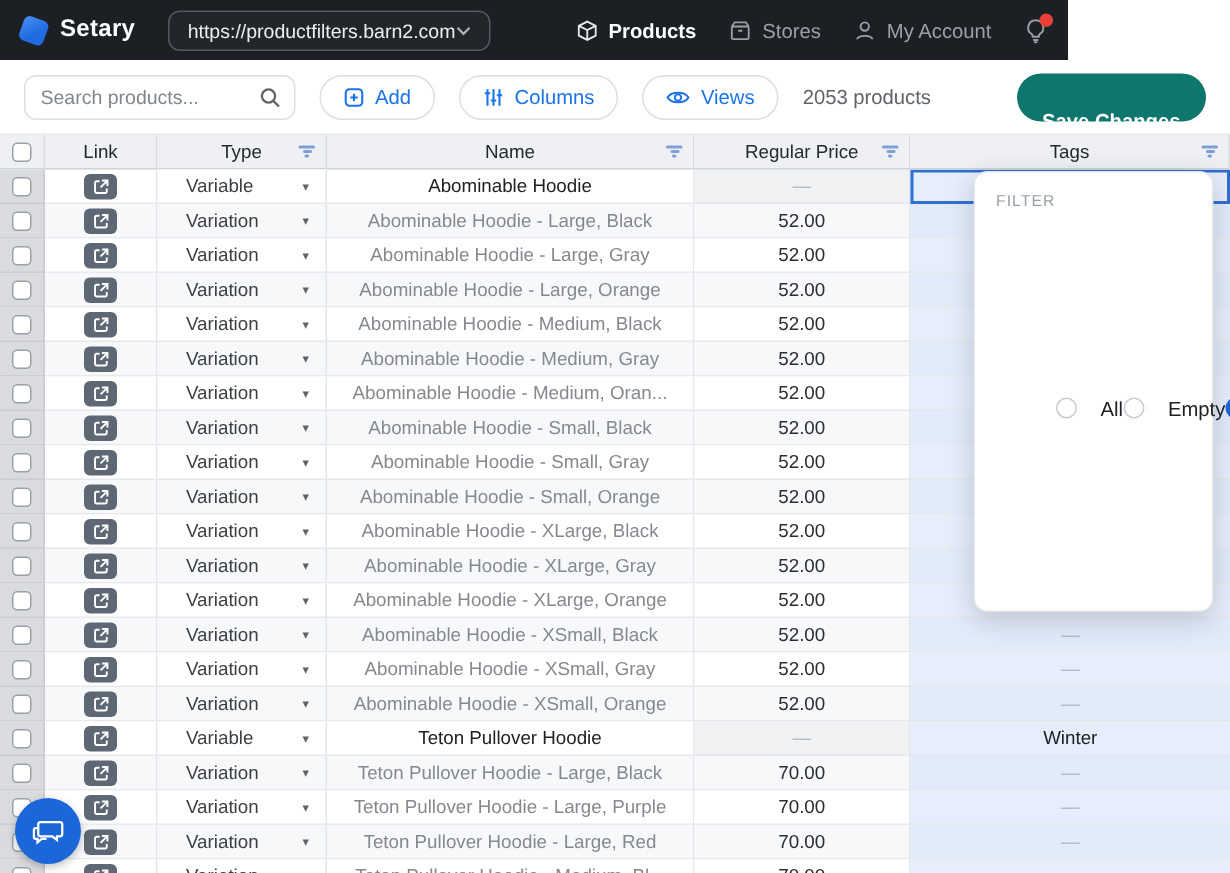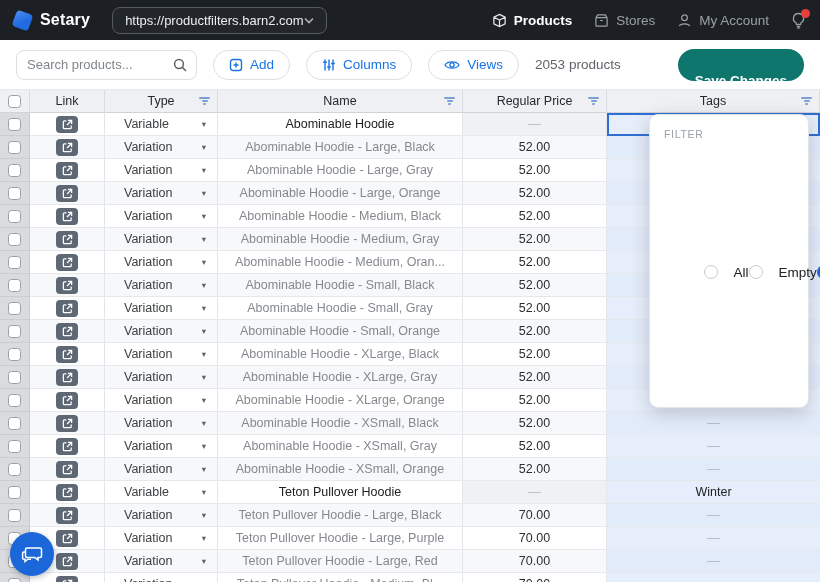--- a/index.html
+++ b/index.html
@@ -5,21 +5,21 @@
   * { margin:0; padding:0; box-sizing:border-box; }
   html,body { width:820px; height:582px; }
   body {
     font-family:"Liberation Sans", sans-serif;
     position:relative; overflow:hidden; background:#fff;
     -webkit-font-smoothing:antialiased;
   }
 
   
   .topbar {
-    position:absolute; top:0; left:0; width:820px; height:40px;
+    position:absolute; top:0; left:0; width:712px; height:40px;
     background:#1c2025; display:flex; align-items:center; padding:14px 14px;
     color:#e8eaed;
   }
   .logo-gem {
     width:17px; height:17px; border-radius:4px;
     background:linear-gradient(135deg,#4d8df5 0%,#1f6bdf 60%);
     transform:rotate(20deg); margin-right:9px;
   }
   .brand { font-size:16px; font-weight:700; color:#fff; letter-spacing:.2px; }
   .url-pill {

